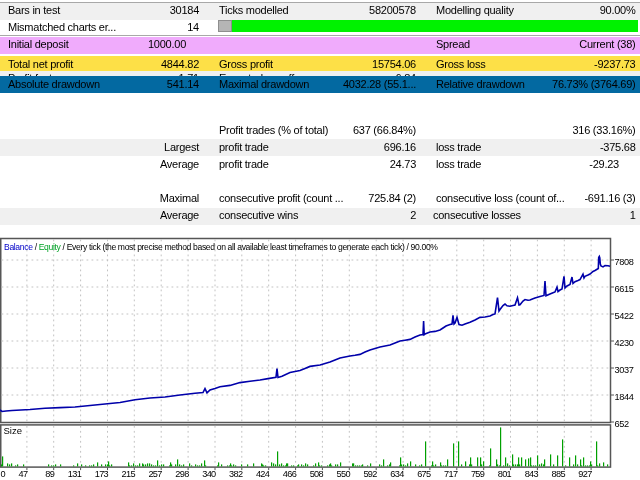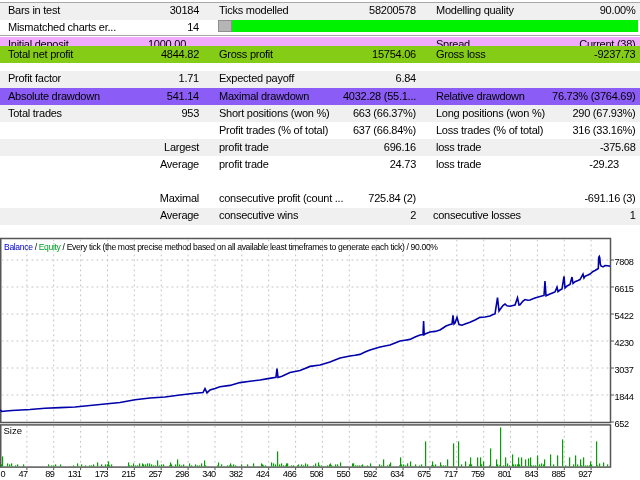--- a/index.html
+++ b/index.html
@@ -33,74 +33,66 @@
       <div class="mq">
         <div class="mqg"></div>
       </div>
     </div>
 <div class="row" style="top:36.7px;background:#f0abfc">
       <span class="cl" style="left:8px">Initial deposit</span>
       <span class="cr" style="right:454px">1000.00</span>
       <span class="cl" style="left:436px">Spread</span>
       <span class="cr" style="right:4.5px">Current (38)</span>
     </div>
-<div class="row" style="top:46px;background:#84cc16">
+<div class="row" style="top:56px;background:#fde047">
       <span class="cl" style="left:8px">Total net profit</span>
       <span class="cr" style="right:441px">4844.82</span>
       <span class="cl" style="left:219px">Gross profit</span>
       <span class="cr" style="right:224px">15754.06</span>
       <span class="cl" style="left:436px">Gross loss</span>
       <span class="cr" style="right:4.5px">-9237.73</span>
     </div>
 <div class="row" style="top:70.9px;background:#f0f0f0">
       <span class="cl" style="left:8px">Profit factor</span>
       <span class="cr" style="right:441px">1.71</span>
       <span class="cl" style="left:219px">Expected payoff</span>
       <span class="cr" style="right:224px">6.84</span>
     </div>
-<div class="row" style="top:88.0px;background:#8b5cf6">
+<div class="row" style="top:76px;background:#0369a1">
       <span class="cl" style="left:8px">Absolute drawdown</span>
       <span class="cr" style="right:441px">541.14</span>
       <span class="cl" style="left:219px">Maximal drawdown</span>
       <span class="cr" style="right:224px">4032.28 (55.1...</span>
       <span class="cl" style="left:436px">Relative drawdown</span>
       <span class="cr" style="right:4.5px">76.73% (3764.69)</span>
     </div>
-<div class="row" style="top:105.1px;background:#f0f0f0">
-      <span class="cl" style="left:8px">Total trades</span>
-      <span class="cr" style="right:441px">953</span>
-      <span class="cl" style="left:219px">Short positions (won %)</span>
-      <span class="cr" style="right:224px">663 (66.37%)</span>
-      <span class="cl" style="left:436px">Long positions (won %)</span>
-      <span class="cr" style="right:4.5px">290 (67.93%)</span>
-    </div>
 <div class="row" style="top:122.2px;background:#ffffff">
       <span class="cl" style="left:219px">Profit trades (% of total)</span>
       <span class="cr" style="right:224px">637 (66.84%)</span>
-      <span class="cl" style="left:436px">Loss trades (% of total)</span>
       <span class="cr" style="right:4.5px">316 (33.16%)</span>
     </div>
 <div class="row" style="top:139.3px;background:#f0f0f0">
       <span class="cr" style="right:441px">Largest</span>
       <span class="cl" style="left:219px">profit trade</span>
       <span class="cr" style="right:224px">696.16</span>
       <span class="cl" style="left:436px">loss trade</span>
       <span class="cr" style="right:4.5px">-375.68</span>
     </div>
 <div class="row" style="top:156.4px;background:#ffffff">
       <span class="cr" style="right:441px">Average</span>
       <span class="cl" style="left:219px">profit trade</span>
       <span class="cr" style="right:224px">24.73</span>
       <span class="cl" style="left:436px">loss trade</span>
       <span class="cr" style="right:21px">-29.23</span>
     </div>
 <div class="row" style="top:190.6px;background:#ffffff">
       <span class="cr" style="right:441px">Maximal</span>
       <span class="cl" style="left:219px">consecutive profit (count ...</span>
       <span class="cr" style="right:224px">725.84 (2)</span>
+      <span class="cl" style="left:436px">consecutive loss (count of...</span>
       <span class="cr" style="right:4.5px">-691.16 (3)</span>
     </div>
 <div class="row" style="top:207.7px;background:#f0f0f0">
       <span class="cr" style="right:441px">Average</span>
       <span class="cl" style="left:219px">consecutive wins</span>
       <span class="cr" style="right:224px">2</span>
       <span class="cl" style="left:433px">consecutive losses</span>
       <span class="cr" style="right:4.5px">1</span>
     </div>
 <div class="sep" style="top:35.3px"></div>

